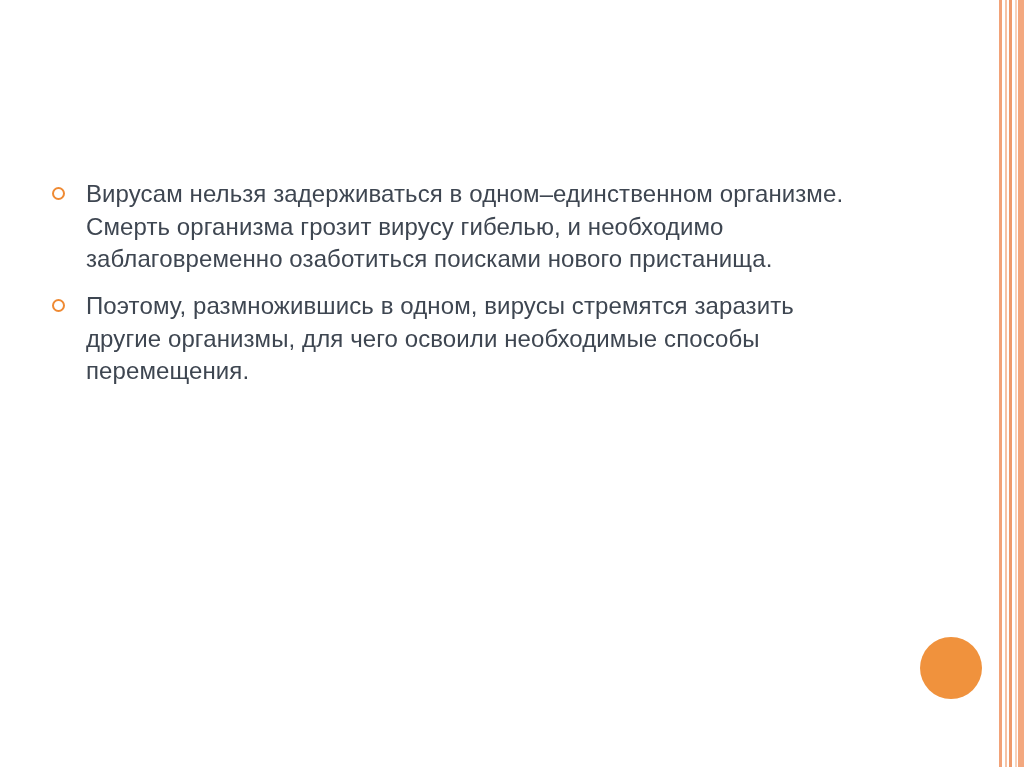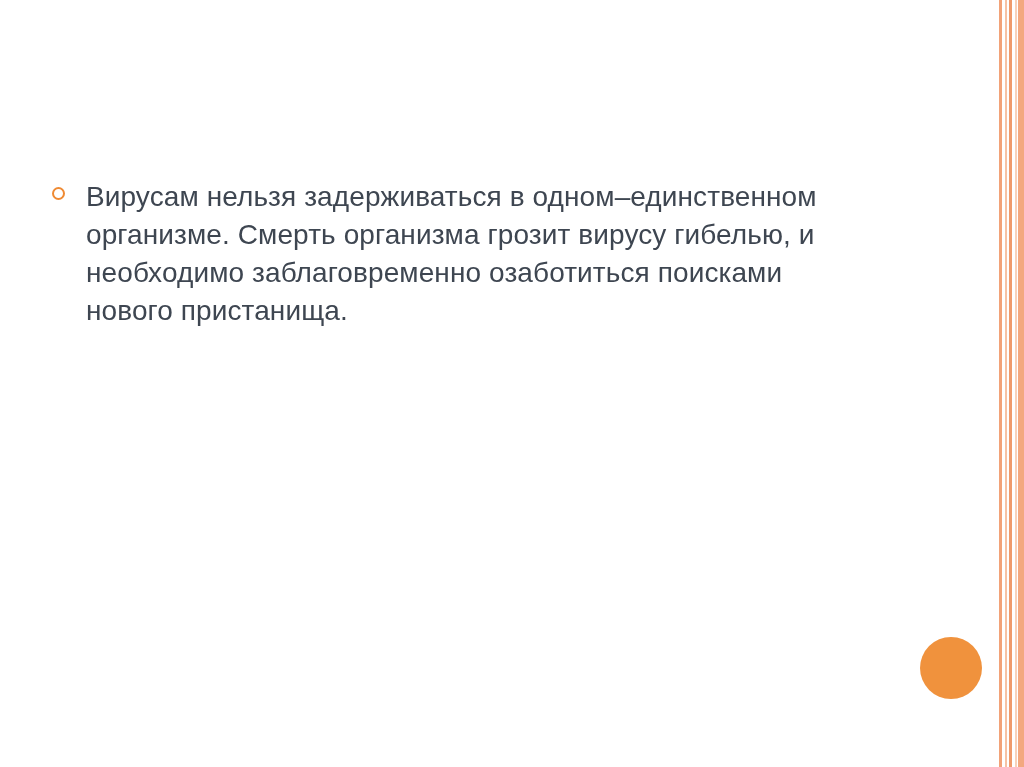--- a/index.html
+++ b/index.html
@@ -75,21 +75,21 @@
     display: block;
     width: 13px;
     height: 13px;
     border-radius: 50%;
     border: 2px solid #ef8a33;
     background: transparent;
     box-sizing: border-box;
   }
   .bullet-text {
     flex: 1 1 auto;
-    font-size: 28px;
+    font-size: 24px;
     line-height: 1.36;
     color: #3e4651;
     letter-spacing: 0.1px;
   }
 </style>
 </head>
 <body>
 
 <div class="slide">
 
@@ -105,16 +105,22 @@
 
   <div class="content">
 
     <div class="bullet-row">
       <span class="bullet-marker">
         <span class="ring"></span>
       </span>
       <span class="bullet-text">Вирусам нельзя задерживаться в одном–единственном организме. Смерть организма грозит вирусу гибелью, и необходимо заблаговременно озаботиться поисками нового пристанища.</span>
     </div>
 
+    <div class="bullet-row">
+      <span class="bullet-marker">
+        <span class="ring"></span>
+      </span>
+      <span class="bullet-text">Поэтому, размножившись в одном, вирусы стремятся заразить другие организмы, для чего освоили необходимые способы перемещения.</span>
+    </div>
 
   </div>
 
 </div>
 
 </body></html>

